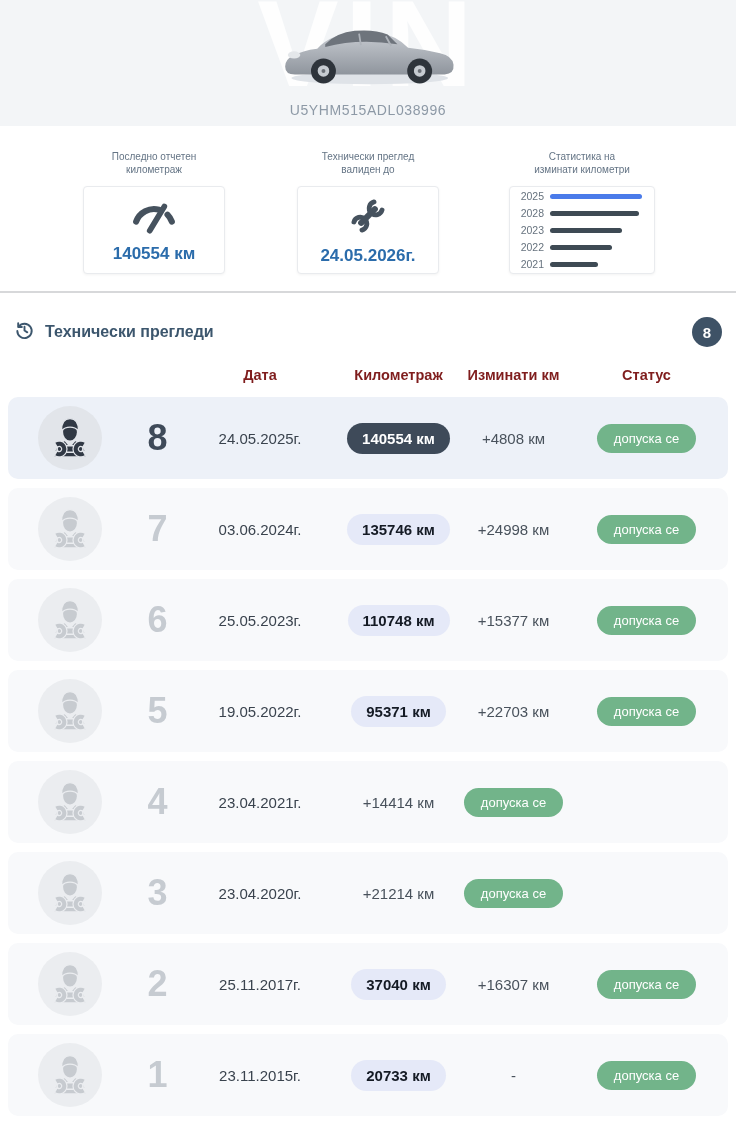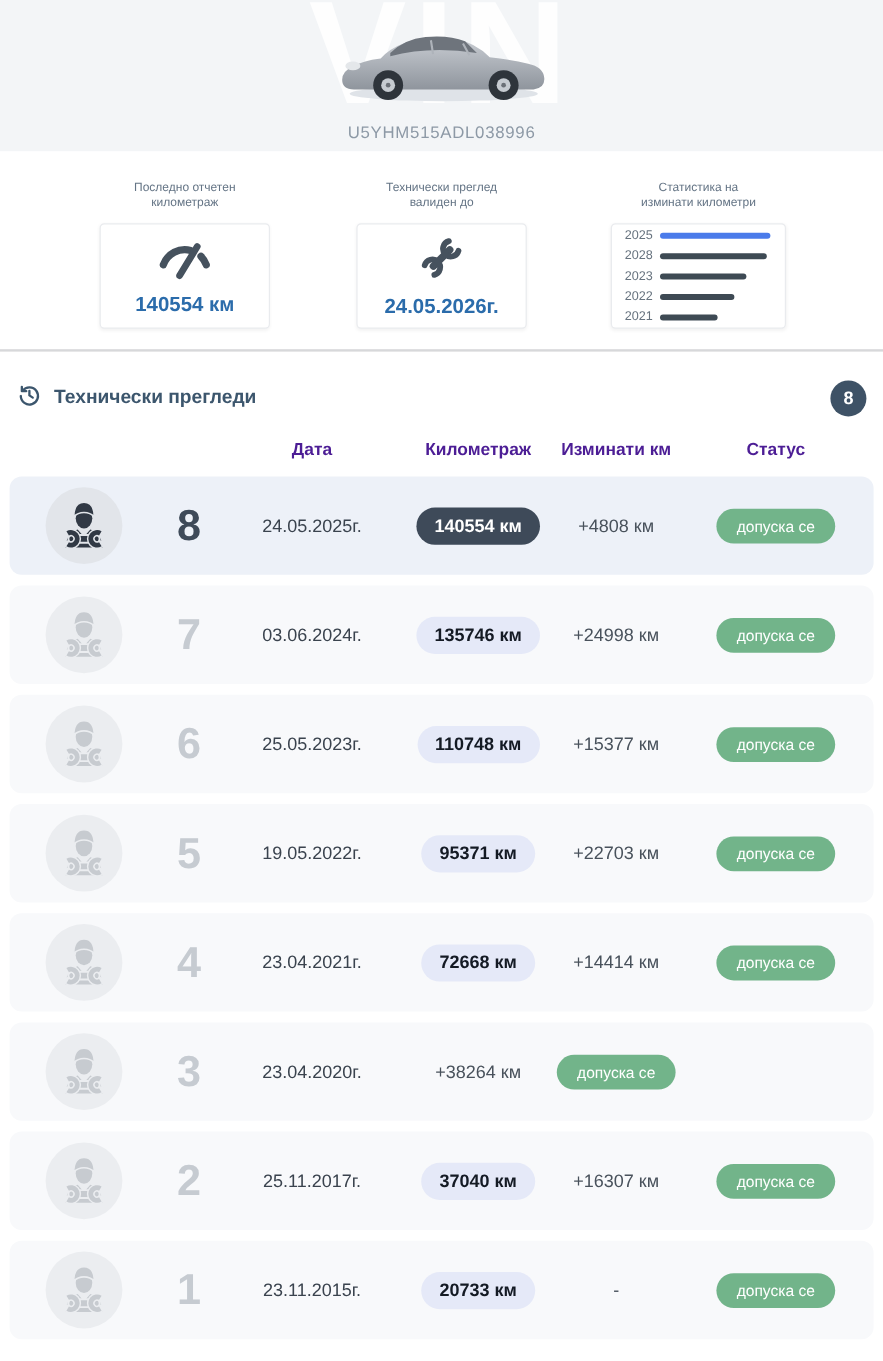--- a/index.html
+++ b/index.html
@@ -36,21 +36,21 @@
   .section-bar { display:flex; align-items:center; height:72px; padding:6px 14px 0 14px; }
   .section-title { font-size:16px; font-weight:bold; color:#3c566d; margin-left:10px; }
   .count-badge { margin-left:auto; width:30px; height:30px; border-radius:50%;
     background:#3e5266; color:#fff; font-size:15px; font-weight:bold;
     display:flex; align-items:center; justify-content:center; }
 
   
   .grid-cols { display:grid; grid-template-columns:122px 55px 150px 127px 103px 1fr;
     align-items:center; }
   .table-head { margin:0 8px; padding:2px 0 14px 0; }
-  .table-head span { text-align:center; font-size:14.5px; font-weight:bold; color:#4c1d95; }
+  .table-head span { text-align:center; font-size:14.5px; font-weight:bold; color:#7f1d1d; }
   .rows { margin:0 8px; }
   .irow { height:82px; border-radius:10px; background:#f8f9fb; margin-bottom:9px; }
   .irow.active { background:#edf1f8; }
   .avatar { width:64px; height:64px; border-radius:50%; margin-left:30px;
     background:var(--av-bg); color:#c7cbd0;
     display:flex; align-items:center; justify-content:center; --av-bg:#ebedf0; }
   .irow.active .avatar { --av-bg:#e2e5ea; color:#313945; }
   .avatar svg { width:52px; height:52px; }
   .row-num { font-size:36px; font-weight:bold; color:#c6cbd1; text-align:center; }
   .irow.active .row-num { color:#3e4a59; }
@@ -295,23 +295,20 @@
           <path d="M20 48 L44 48" stroke="currentColor" stroke-width="6" stroke-linecap="round" fill="none"></path>
           <path d="M15.25 42.4 A6.5 6.5 0 1 1 15.25 53.6" fill="none" stroke="var(--av-bg)" stroke-width="8" stroke-linecap="round"></path>
           <path d="M15.25 42.4 A6.5 6.5 0 1 1 15.25 53.6" fill="none" stroke="currentColor" stroke-width="5"></path>
           <path d="M48.75 42.4 A6.5 6.5 0 1 0 48.75 53.6" fill="none" stroke="var(--av-bg)" stroke-width="8" stroke-linecap="round"></path>
           <path d="M48.75 42.4 A6.5 6.5 0 1 0 48.75 53.6" fill="none" stroke="currentColor" stroke-width="5"></path>
         </svg>
       </span>
     </div>
     <div class="row-num">4</div>
     <div class="row-date">23.04.2021г.</div>
-    <div>
-        <span class="km-pill" style="display:table;margin:0 auto;">72668 км</span>
-      </div>
     <div class="delta">+14414 км</div>
     <div>
         <span class="status-pill" style="display:table;margin:0 auto;">допуска се</span>
       </div>
   </div>
 
   <div class="grid-cols irow">
     <div class="avatar">
       <span>
         <svg viewBox="0 0 64 64">
@@ -322,21 +319,21 @@
           <path d="M20 48 L44 48" stroke="currentColor" stroke-width="6" stroke-linecap="round" fill="none"></path>
           <path d="M15.25 42.4 A6.5 6.5 0 1 1 15.25 53.6" fill="none" stroke="var(--av-bg)" stroke-width="8" stroke-linecap="round"></path>
           <path d="M15.25 42.4 A6.5 6.5 0 1 1 15.25 53.6" fill="none" stroke="currentColor" stroke-width="5"></path>
           <path d="M48.75 42.4 A6.5 6.5 0 1 0 48.75 53.6" fill="none" stroke="var(--av-bg)" stroke-width="8" stroke-linecap="round"></path>
           <path d="M48.75 42.4 A6.5 6.5 0 1 0 48.75 53.6" fill="none" stroke="currentColor" stroke-width="5"></path>
         </svg>
       </span>
     </div>
     <div class="row-num">3</div>
     <div class="row-date">23.04.2020г.</div>
-    <div class="delta">+38264 км</div>
+    <div class="delta">+21214 км</div>
     <div>
         <span class="status-pill" style="display:table;margin:0 auto;">допуска се</span>
       </div>
   </div>
 
   <div class="grid-cols irow">
     <div class="avatar">
       <span>
         <svg viewBox="0 0 64 64">
           <ellipse cx="32" cy="27" rx="8.5" ry="10.5" fill="currentColor"></ellipse>

